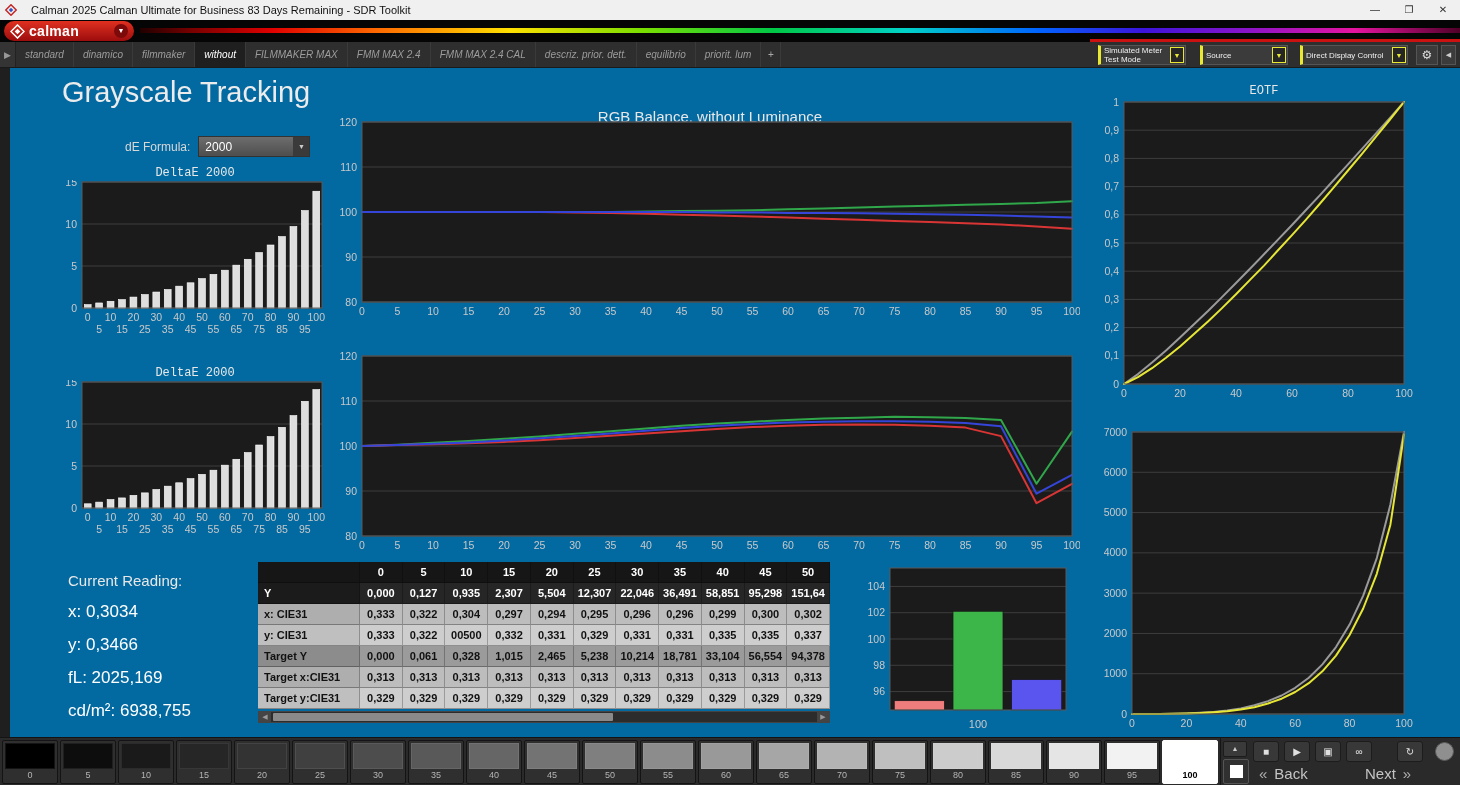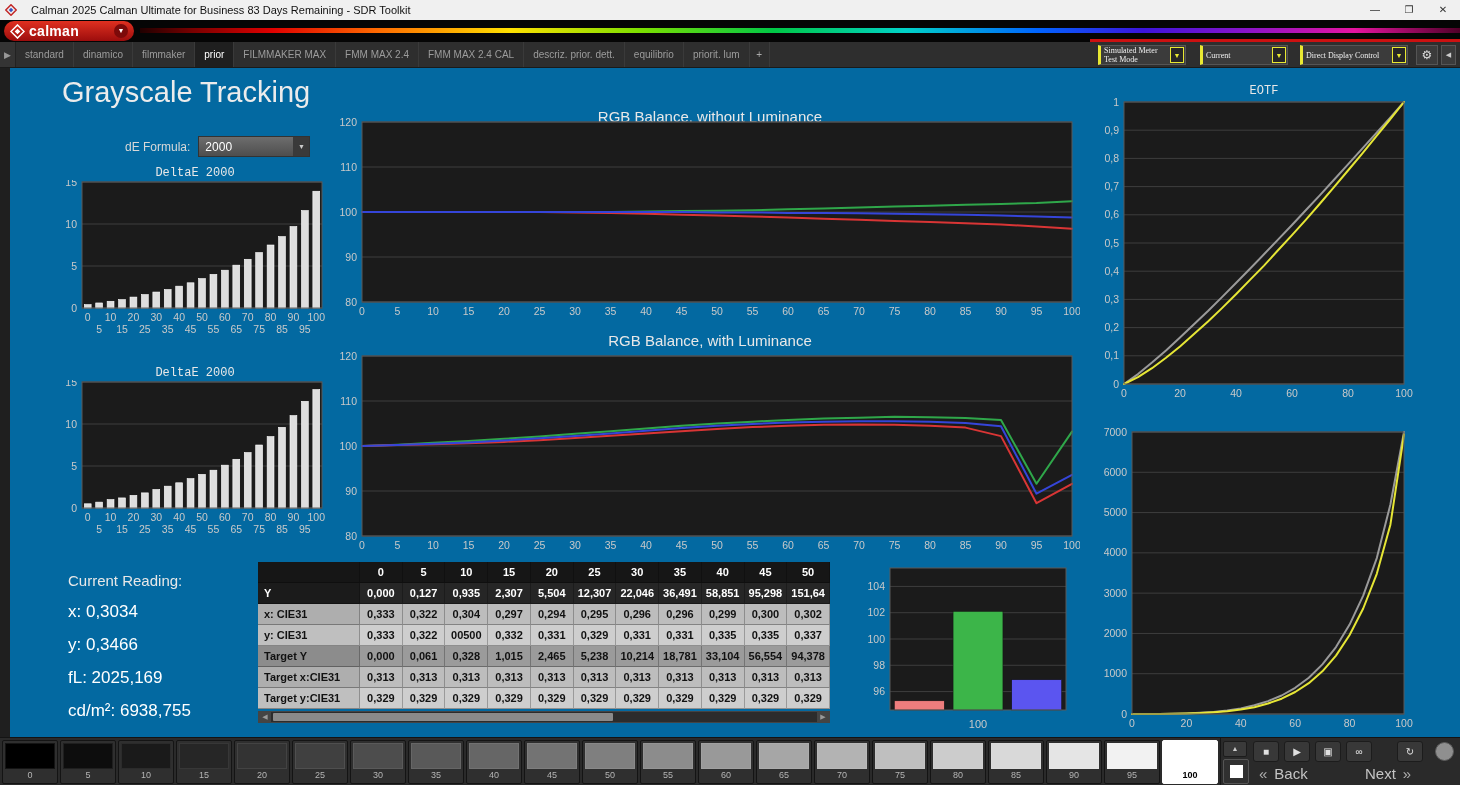--- a/index.html
+++ b/index.html
@@ -19,29 +19,29 @@
           background:linear-gradient(#e03020,#9c0d0d); display:flex; align-items:center; padding:0 6px; }
   .logo span.logo-text { color:#fff; font-weight:bold; font-size:14px; margin-left:4px; letter-spacing:0.3px; }
   .logo-caret { margin-left:auto; width:14px; height:14px; border-radius:50%; background:#7c0a0a; color:#fff; font-size:7px; text-align:center; line-height:14px; }
   .rainbow { position:absolute; left:140px; right:0; top:8px; height:5px;
      background:linear-gradient(90deg,#200000 0%,#7a0000 4%,#e00000 10%,#ff6a00 18%,#ffe000 28%,#7adf00 38%,#00c846 48%,#00d2c8 58%,#0064ff 68%,#3c14dc 76%,#8c14c8 84%,#e614a0 92%,#500028 100%); }
   .redline { position:absolute; left:1090px; width:370px; bottom:0; height:3px; background:#cc1111; }
 
   
   .tabbar { position:absolute; left:0; top:42px; width:1460px; height:26px; background:#2e2e2e; border-bottom:1px solid #1a1a1a; display:flex; align-items:stretch; }
   .tab-scroll { width:16px; text-align:center; line-height:26px; color:#999; font-size:9px; background:#343434; border-right:1px solid #222; }
-  .tabs { display:flex; }
+  .tabs { display:flex;font-style:italic; }
   .tab { padding:0 9px; line-height:25px; font-size:10px; color:#9c9c9c; border-right:1px solid #3a3a3a; white-space:nowrap; }
   .tab.active { background:#1f1f1f; color:#ffffff; }
   .tab.add { width:20px; text-align:center; padding:0; color:#aaa; }
   .dd { position:absolute; top:3px; height:20px; background:#3b3b3b; border:1px solid #555; border-left:3px solid #e8e832; }
   .dd-meter { left:1098px; width:88px; }
   .dd-source { left:1200px; width:88px; }
   .dd-display { left:1300px; width:108px; }
-  .dd-text { position:absolute; left:3px; top:0; bottom:0; right:16px; display:flex; flex-direction:column; justify-content:center;font-family:Liberation Serif, serif; }
+  .dd-text { position:absolute; left:3px; top:0; bottom:0; right:16px; display:flex; flex-direction:column; justify-content:center; }
   .dd-text div { font-size:8px; line-height:9px; color:#efefef; white-space:nowrap; overflow:hidden; }
   .dd-arrow { position:absolute; right:1px; top:1px; width:14px; height:16px; background:#262626; border:1px solid #e8e832; color:#e8e832; font-size:7px; text-align:center; line-height:16px; }
   .gear-btn { position:absolute; left:1416px; top:3px; width:22px; height:20px; background:#3b3b3b; border:1px solid #555; color:#ddd; font-size:12px; text-align:center; line-height:18px; }
   .collapse-btn { position:absolute; left:1441px; top:3px; width:15px; height:20px; background:#3b3b3b; border:1px solid #555; color:#ccc; font-size:7px; text-align:center; line-height:18px; }
 
   
   .main { position:absolute; left:10px; top:68px; width:1460px; height:669px; background:#0369a1; }
   .page-title { position:absolute; left:52px; top:8px; font-size:29px; color:#ececec; font-weight:400; }
   .de-row { position:absolute; left:115px; top:68px; display:flex; align-items:center; gap:8px; }
   .de-label { font-size:12px; color:#d8d8d8; }
@@ -146,40 +146,40 @@
     <span class="logo-caret">▼</span>
   </div>
 </div>
 
 <div class="tabbar">
   <div class="tab-scroll">▶</div>
   <div class="tabs">
       <div class="tab">standard</div>
       <div class="tab">dinamico</div>
       <div class="tab">filmmaker</div>
-      <div class="tab active">prior</div>
+      <div class="tab active">without</div>
       <div class="tab">FILMMAKER MAX</div>
       <div class="tab">FMM MAX 2.4</div>
       <div class="tab">FMM MAX 2.4 CAL</div>
       <div class="tab">descriz. prior. dett.</div>
       <div class="tab">equilibrio</div>
       <div class="tab">priorit. lum</div>
     </div>
   <div class="tab add">+</div>
 
   <div class="dd dd-meter">
     <div class="dd-text">
       <div>Simulated Meter</div>
       <div>Test Mode</div>
     </div>
     <div class="dd-arrow">▼</div>
   </div>
   <div class="dd dd-source">
     <div class="dd-text">
-      <div>Current</div>
+      <div>Source</div>
     </div>
     <div class="dd-arrow">▼</div>
   </div>
   <div class="dd dd-display">
     <div class="dd-text">
       <div>Direct Display Control</div>
     </div>
     <div class="dd-arrow">▼</div>
   </div>
   <div class="gear-btn">⚙</div>
@@ -342,21 +342,20 @@
         <text x="625.5" y="197" text-anchor="middle" fill="#c9c9c9" font-size="10.5" font-family="Liberation Sans, sans-serif">85</text>
         <text x="661" y="197" text-anchor="middle" fill="#c9c9c9" font-size="10.5" font-family="Liberation Sans, sans-serif">90</text>
         <text x="696.5" y="197" text-anchor="middle" fill="#c9c9c9" font-size="10.5" font-family="Liberation Sans, sans-serif">95</text>
         <text x="732" y="197" text-anchor="middle" fill="#c9c9c9" font-size="10.5" font-family="Liberation Sans, sans-serif">100</text>
         <polyline points="22.0,94.0 57.5,94.0 93.0,94.0 128.5,94.0 164.0,94.0 199.5,94.0 235.0,94.0 270.5,94.0 306.0,93.6 341.5,93.1 377.0,92.7 412.5,92.2 448.0,91.3 483.5,90.4 519.0,89.5 554.5,88.6 590.0,87.7 625.5,86.8 661.0,85.9 696.5,85.0 732.0,83.2" fill="none" stroke="#2fa74a" stroke-width="2" stroke-linejoin="round" stroke-linecap="round"></polyline>
         <polyline points="22.0,94.0 57.5,94.0 93.0,94.0 128.5,94.0 164.0,94.0 199.5,94.0 235.0,94.4 270.5,94.9 306.0,95.8 341.5,96.7 377.0,97.6 412.5,98.5 448.0,99.4 483.5,100.8 519.0,101.7 554.5,103.0 590.0,103.9 625.5,105.3 661.0,106.6 696.5,108.4 732.0,110.7" fill="none" stroke="#d93535" stroke-width="2" stroke-linejoin="round" stroke-linecap="round"></polyline>
         <polyline points="22.0,94.0 57.5,94.0 93.0,94.0 128.5,94.0 164.0,94.0 199.5,94.0 235.0,94.0 270.5,94.0 306.0,94.0 341.5,94.0 377.0,94.4 412.5,94.4 448.0,94.9 483.5,94.9 519.0,95.3 554.5,95.8 590.0,96.3 625.5,96.7 661.0,97.6 696.5,98.5 732.0,99.4" fill="none" stroke="#3545d9" stroke-width="2" stroke-linejoin="round" stroke-linecap="round"></polyline>
         <rect x="22" y="4" width="710" height="180" fill="none" stroke="#5a5a5a" stroke-width="1"></rect>
       </svg></div>
 
-  <div class="chart-title ct-md" id="rgb2-title">RGB Balance, with Luminance</div>
   <div class="chart-host" id="rgb2-host"><svg width="740" height="212">
         <rect x="22" y="4" width="710" height="180" fill="#1b1b1b"></rect>
         <line x1="22" x2="732" y1="184" y2="184" stroke="#3e3e3e" stroke-width="1"></line>
         <text x="17" y="187.5" text-anchor="end" fill="#c9c9c9" font-size="10.5" font-family="Liberation Sans, sans-serif">80</text>
         <line x1="22" x2="732" y1="139" y2="139" stroke="#3e3e3e" stroke-width="1"></line>
         <text x="17" y="142.5" text-anchor="end" fill="#c9c9c9" font-size="10.5" font-family="Liberation Sans, sans-serif">90</text>
         <line x1="22" x2="732" y1="94" y2="94" stroke="#3e3e3e" stroke-width="1"></line>
         <text x="17" y="97.5" text-anchor="end" fill="#c9c9c9" font-size="10.5" font-family="Liberation Sans, sans-serif">100</text>
         <line x1="22" x2="732" y1="49" y2="49" stroke="#3e3e3e" stroke-width="1"></line>
         <text x="17" y="52.5" text-anchor="end" fill="#c9c9c9" font-size="10.5" font-family="Liberation Sans, sans-serif">110</text>

